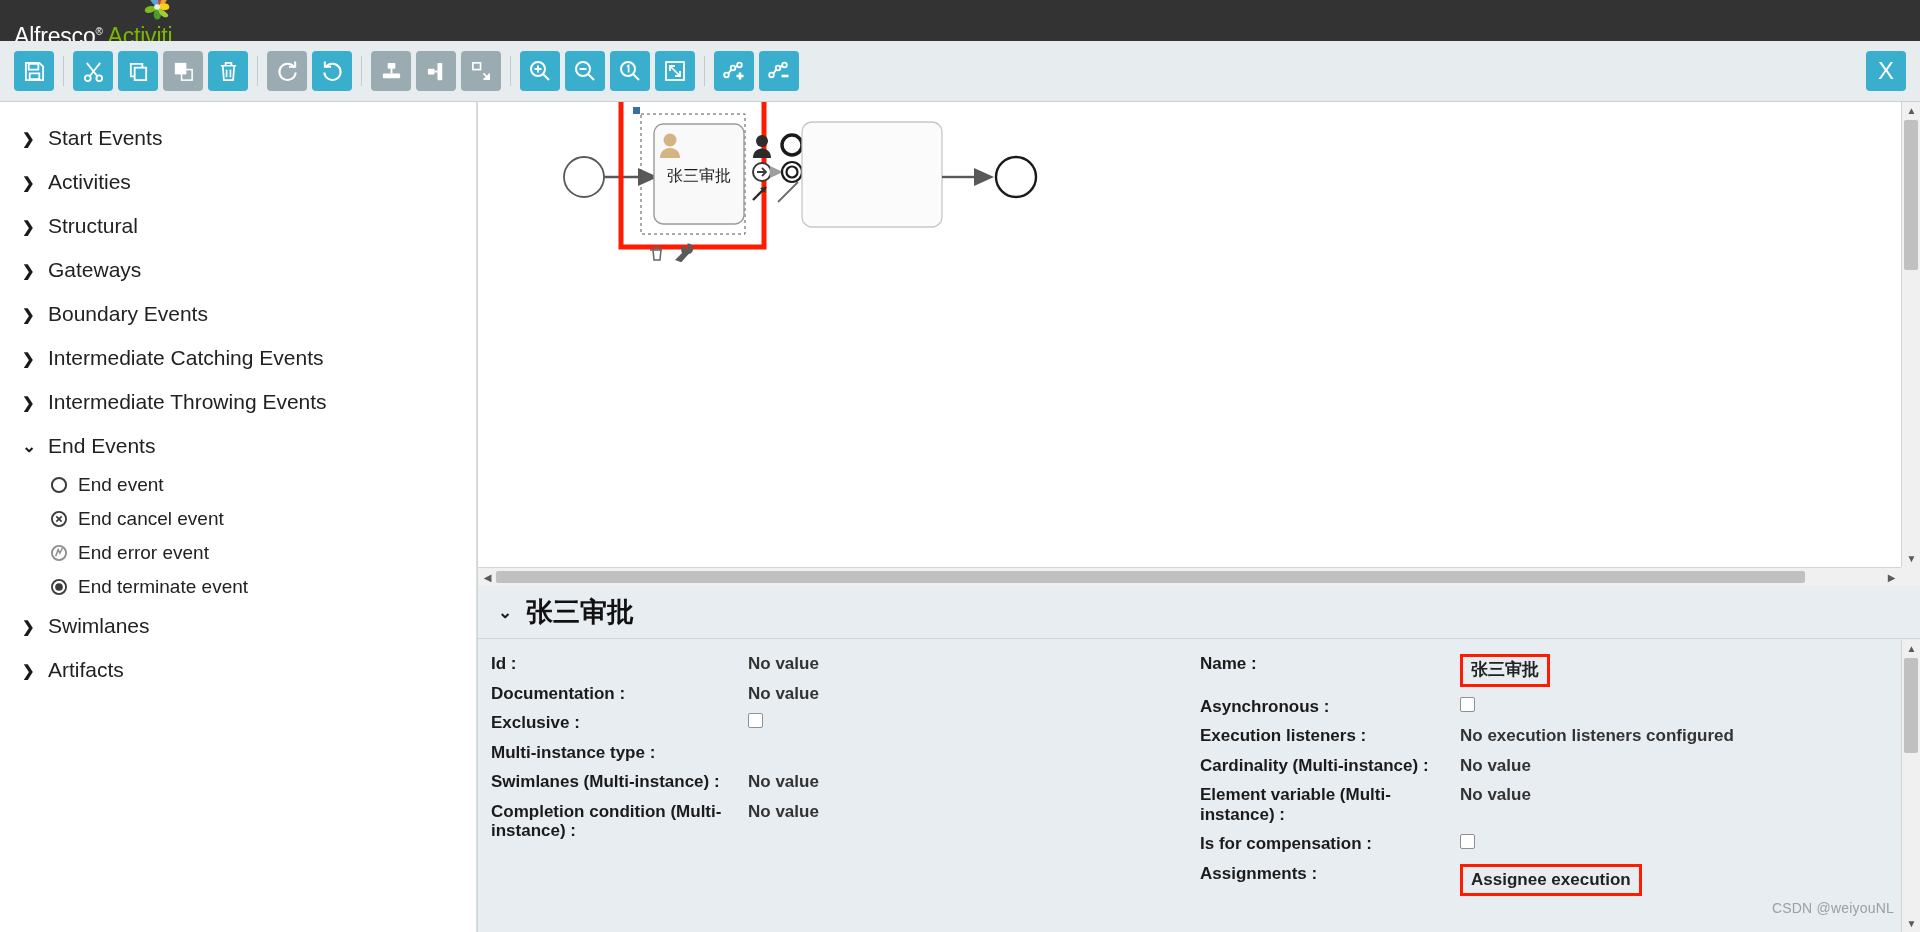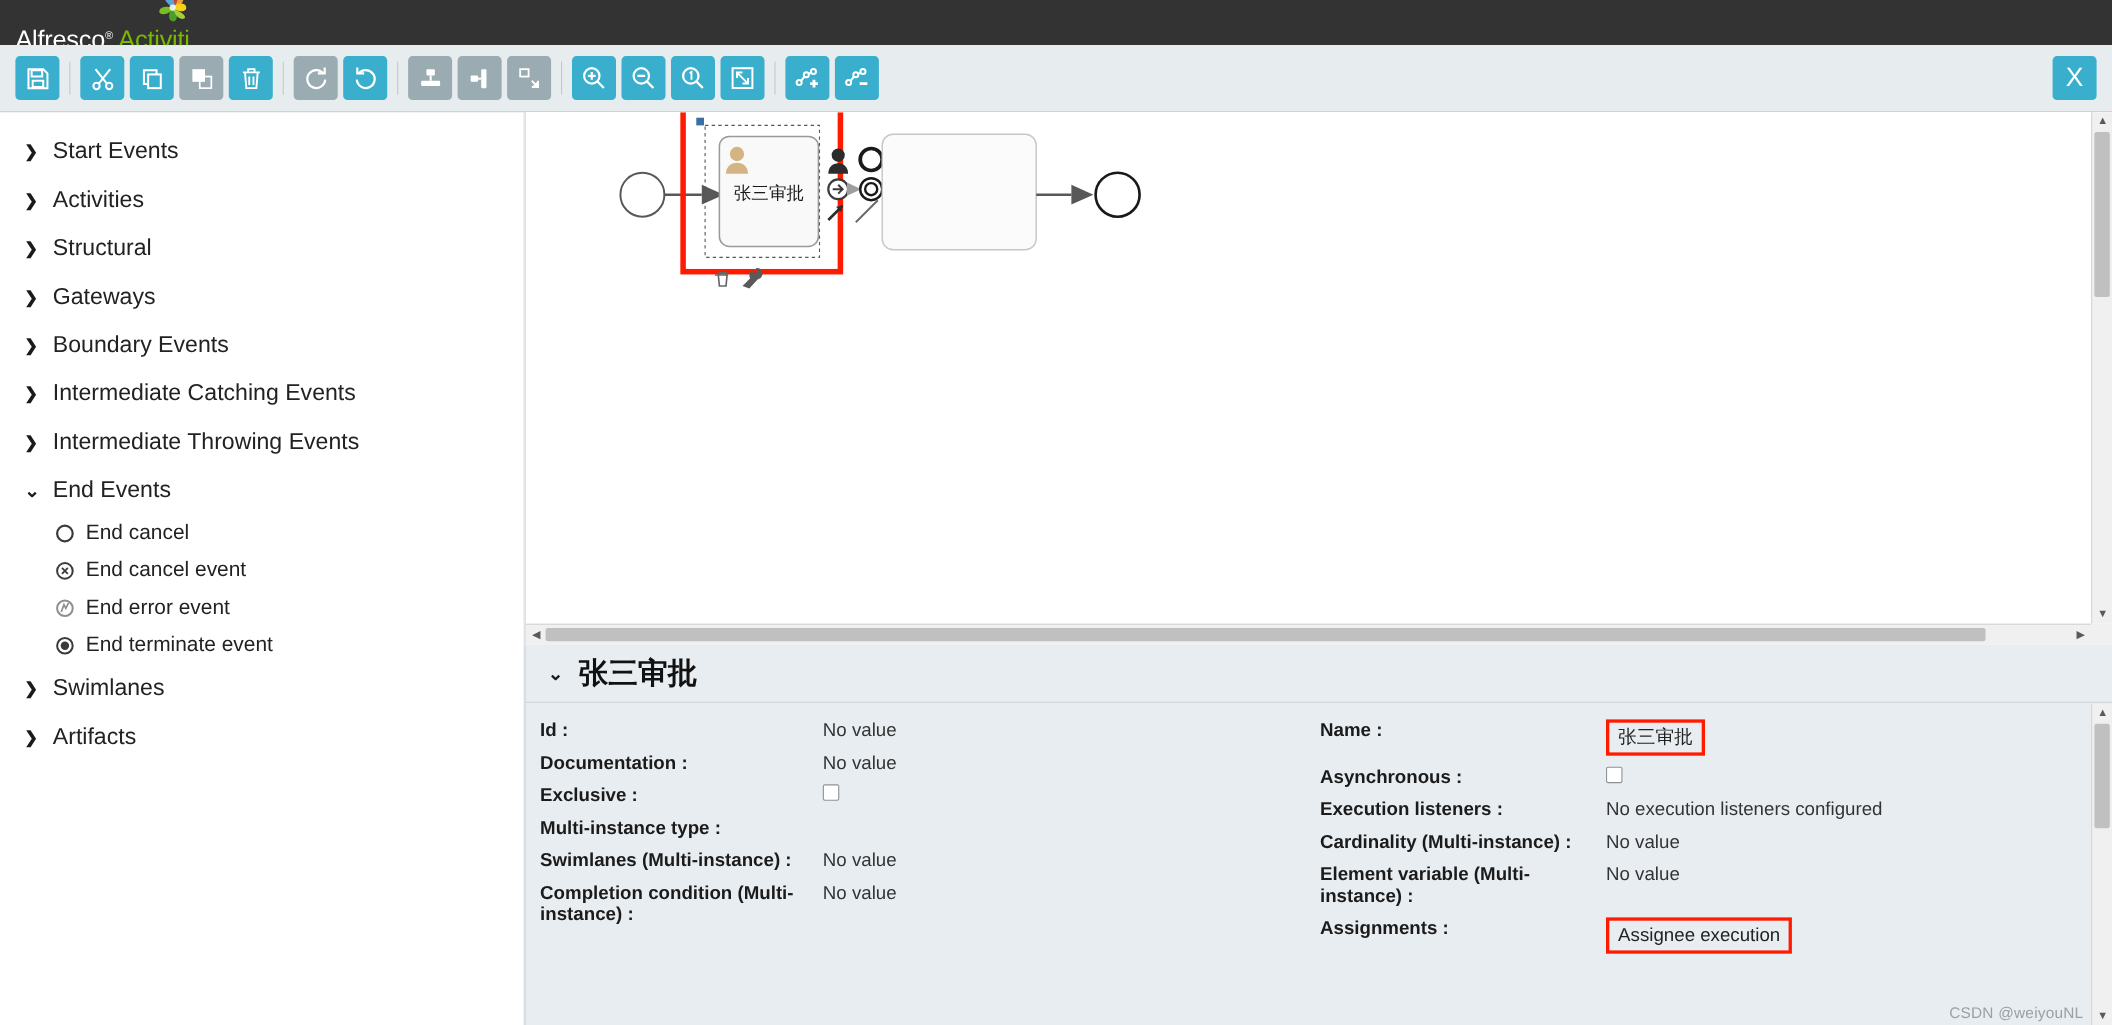--- a/index.html
+++ b/index.html
@@ -230,20 +230,21 @@
     color: #1b1b1b;
     line-height: 1.15;
   }
   .prop-col.right .prop-label { flex: 0 0 272px; padding-left: 12px; }
   .prop-value {
     flex: 1 1 auto;
     font-size: 17px;
     color: #333;
     line-height: 1.15;
     min-width: 0;
+    font-weight: bold;
   }
   .chk {
     width: 15px; height: 15px;
     border: 1px solid #8d9094;
     background: #fff;
     border-radius: 2px;
     display: inline-block;
     cursor: pointer;
   }
   .hl-box {
@@ -258,21 +259,21 @@
   #props-vscroll {
     position: absolute;
     right: 0; top: 54px; bottom: 0;
     width: 19px;
     background: #f0f0f0;
     border-left: 1px solid #d4d4d4;
   }
 
   #watermark {
     position: absolute;
-    right: 26px; bottom: 4px;
+    right: 26px; bottom: 16px;
     font-size: 14px;
     color: #9aa0a6;
     letter-spacing: 0.2px;
   }
 </style>
 </head>
 <body>
 
 <div id="app-header">
   <div class="logo-wrap">
@@ -469,21 +470,21 @@
       <div class="pal-group">
         <span class="pal-caret" style="font-size: 17px;">⌄</span>
         <span>End Events</span>
       </div>
       <div class="pal-item">
         <span class="pal-item-icon">
           <svg width="20" height="20" viewBox="0 0 24 24">
             <circle cx="12" cy="12" r="8.5" fill="none" stroke="#3b3b3b" stroke-width="2.4"></circle>
           </svg>
         </span>
-        <span>End cancel</span>
+        <span>End event</span>
       </div>
       <div class="pal-item">
         <span class="pal-item-icon">
           <svg width="20" height="20" viewBox="0 0 24 24">
             <circle cx="12" cy="12" r="8.5" fill="none" stroke="#3b3b3b" stroke-width="2.2"></circle>
             <path d="M8.8 8.8l6.4 6.4M15.2 8.8l-6.4 6.4" stroke="#3b3b3b" stroke-width="2"></path>
           </svg>
         </span>
         <span>End cancel event</span>
       </div>
@@ -661,20 +662,24 @@
             </div>
             <div class="prop-row">
               <div class="prop-label">Cardinality (Multi-instance) :</div>
               <div class="prop-value">No value</div>
             </div>
             <div class="prop-row">
               <div class="prop-label">Element variable (Multi-instance) :</div>
               <div class="prop-value">No value</div>
             </div>
             <div class="prop-row">
+              <div class="prop-label">Is for compensation :</div>
+              <div class="prop-value"><span class="chk"></span></div>
+            </div>
+            <div class="prop-row">
               <div class="prop-label">Assignments :</div>
               <div class="prop-value"><span class="hl-box" style="border-color: rgb(255, 26, 0);">Assignee execution</span></div>
             </div>
           </div>
       </div>
       <div id="props-vscroll">
         <div class="sb-arrow" style="top:0;">▲</div>
         <div class="sb-thumb-v" style="top:18px;height:95px;"></div>
         <div class="sb-arrow" style="bottom:0;">▼</div>
       </div>

